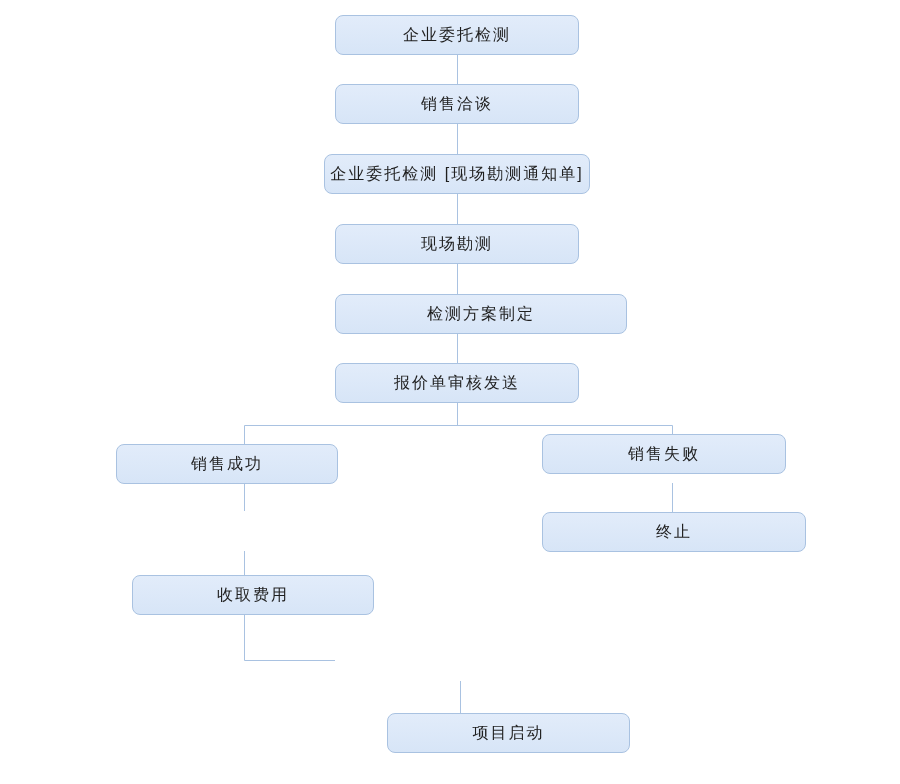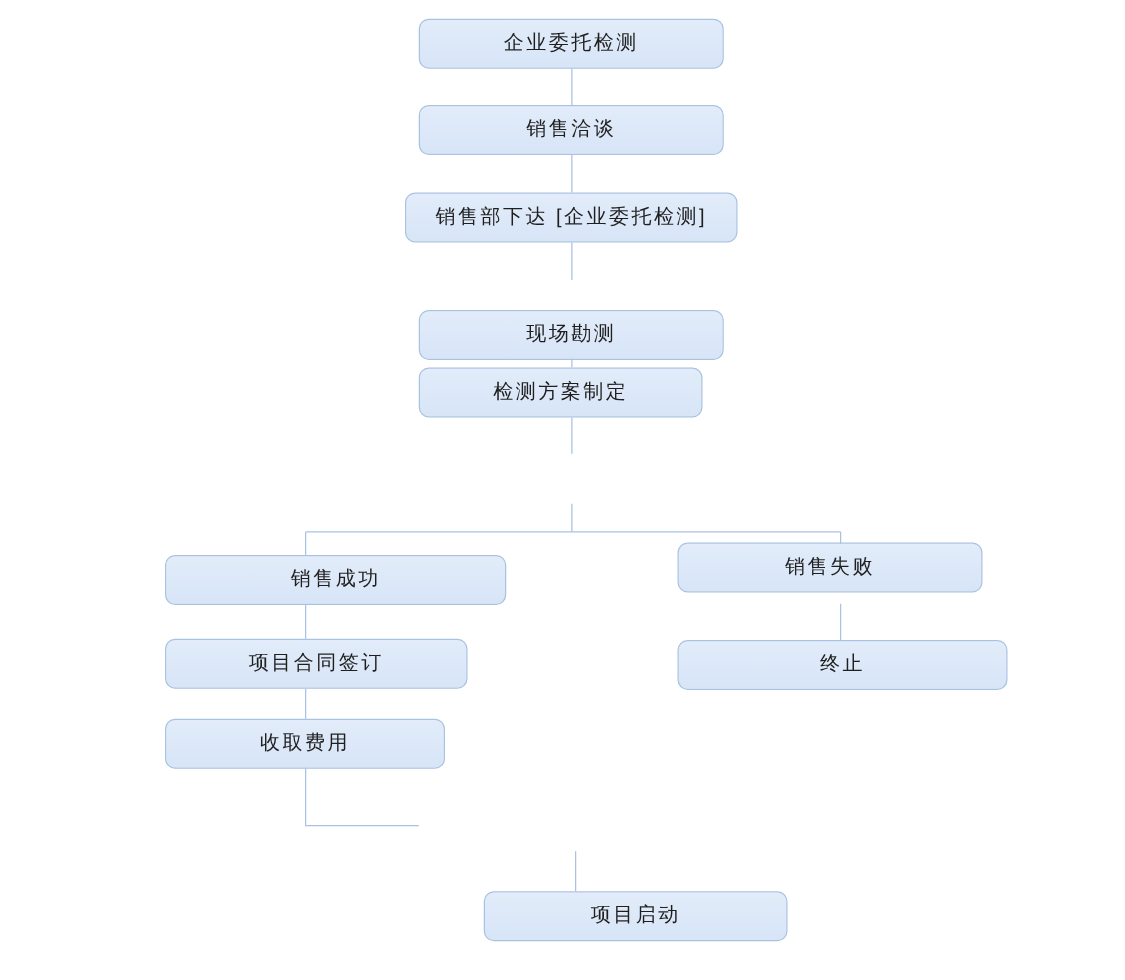--- a/index.html
+++ b/index.html
@@ -72,49 +72,49 @@
 
   <div class="node" style="left:335px; top:15px;  width:244px;">
     <span class="node-label">企业委托检测</span>
   </div>
 
   <div class="node" style="left:335px; top:84px;  width:244px;font-family:Liberation Serif, serif;">
     <span class="node-label">销售洽谈</span>
   </div>
 
   <div class="node" style="left:324px; top:154px; width:266px;">
-    <span class="node-label">销售部下达 [企业委托检测]</span>
+    <span class="node-label">企业委托检测 [现场勘测通知单]</span>
   </div>
 
-  <div class="node" style="left:335px; top:224px; width:244px;margin-top:24px;">
+  <div class="node" style="left:335px; top:224px; width:244px;">
     <span class="node-label">现场勘测</span>
   </div>
 
-  <div class="node" style="left:335px; top:294px; width:227px;">
+  <div class="node" style="left:335px; top:294px; width:292px;">
     <span class="node-label">检测方案制定</span>
   </div>
 
+  <div class="node" style="left:335px; top:363px; width:244px;">
+    <span class="node-label">报价单审核发送</span>
+  </div>
 
-  <div class="node" style="left:132px; top:444px; width:273px;">
+  <div class="node" style="left:116px; top:444px; width:222px;">
     <span class="node-label">销售成功</span>
   </div>
 
   <div class="node" style="left:542px; top:434px; width:244px;">
     <span class="node-label">销售失败</span>
   </div>
 
-  <div class="node" style="left:132px; top:511px; width:242px;">
-    <span class="node-label">项目合同签订</span>
-  </div>
 
   <div class="node" style="left:542px; top:512px; width:264px;">
     <span class="node-label">终止</span>
   </div>
 
-  <div class="node" style="left:132px; top:575px; width:224px;">
+  <div class="node" style="left:132px; top:575px; width:242px;">
     <span class="node-label">收取费用</span>
   </div>
 
 
   <div class="node" style="left:356px; top:713px; width:243px;margin-left:31px;">
     <span class="node-label">项目启动</span>
   </div>
 
 </div>
 

